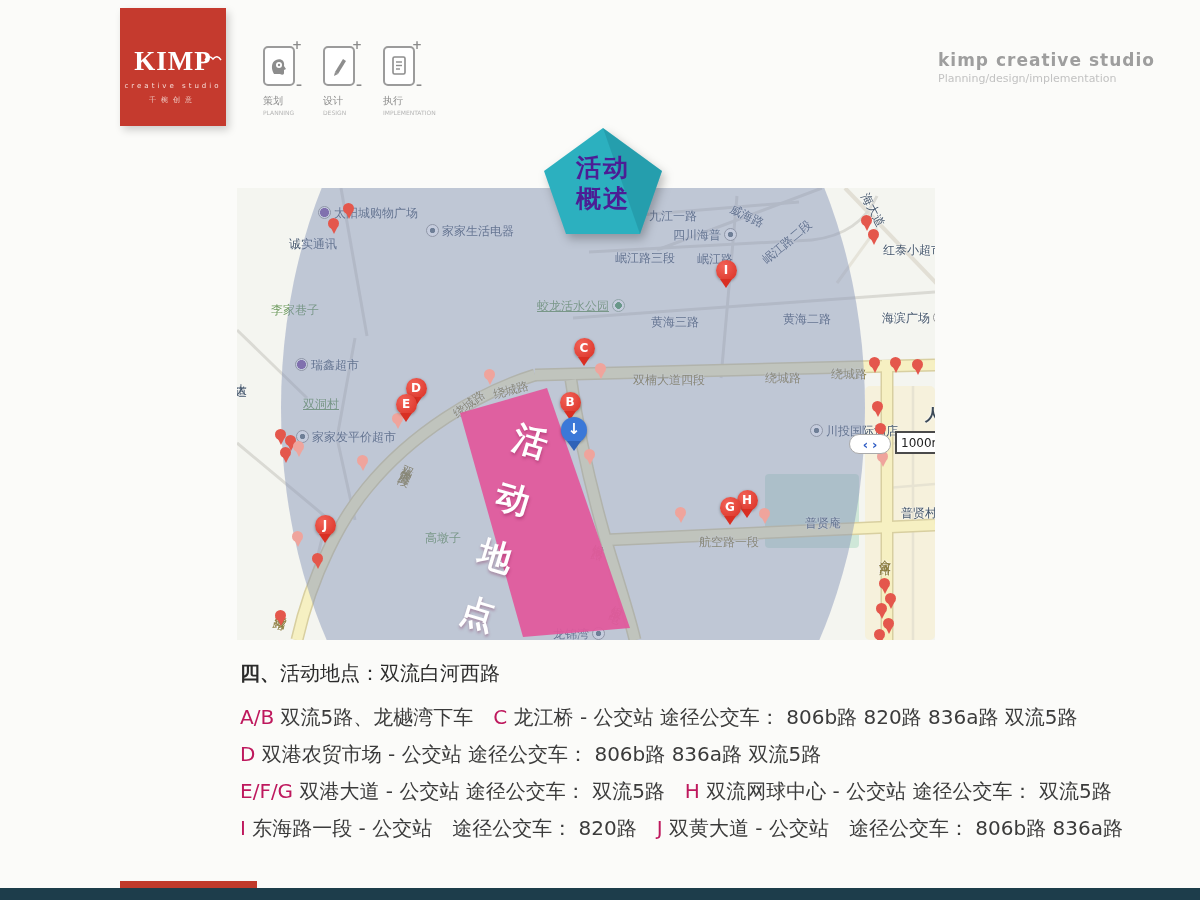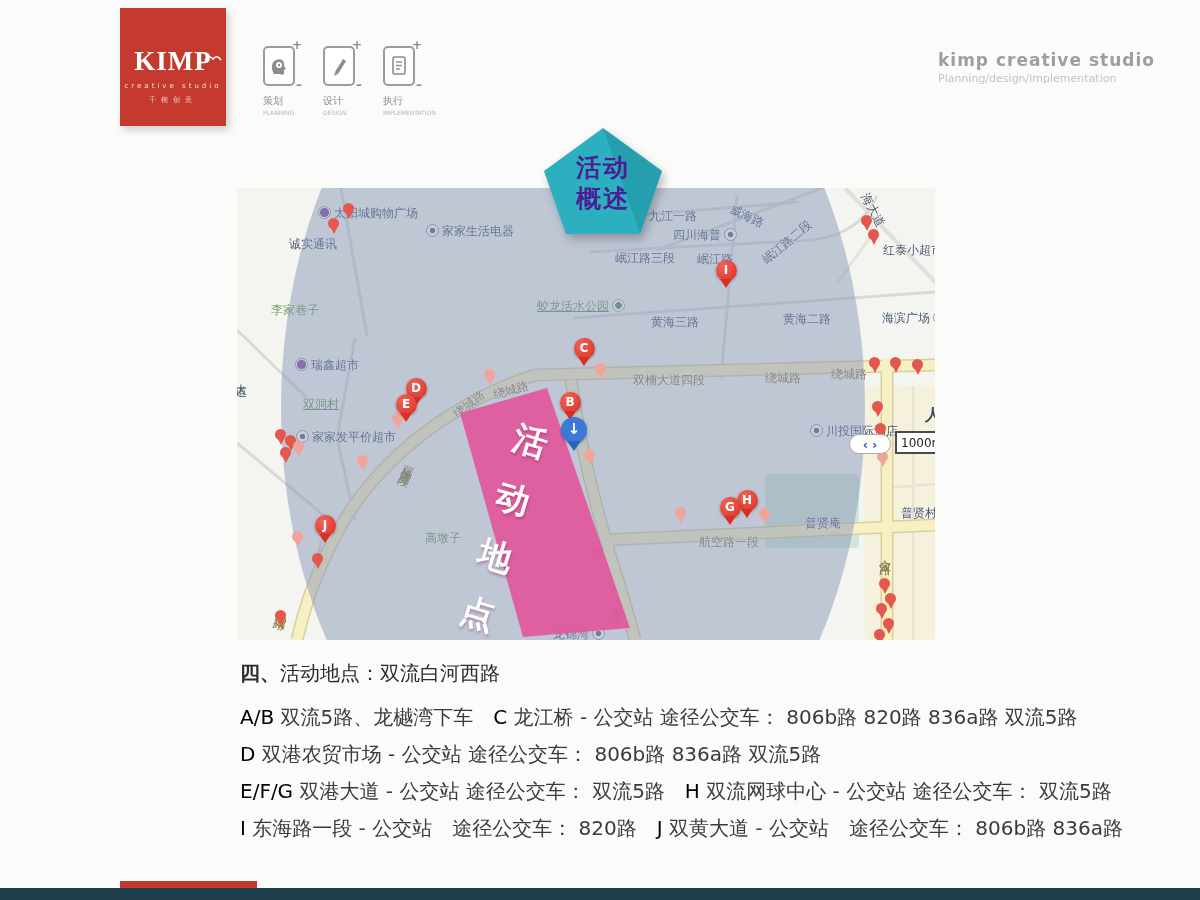--- a/index.html
+++ b/index.html
@@ -76,21 +76,21 @@
         border:1px solid #aaa;border-radius:10px;z-index:9;display:flex;align-items:center;
         justify-content:center;gap:4px;color:#2b59c3;font-weight:bold;font-size:13px;line-height:1;cursor:pointer;}
   .scale-box{position:absolute;left:658px;top:243px;width:54px;height:23px;background:#fff;
         border:2px solid #4a4a4a;z-index:9;font-size:12px;color:#222;display:flex;align-items:center;padding-left:4px;}
 
   
   .details{position:absolute;left:240px;top:660px;width:950px;}
   .dheading{font-size:20px;color:#2b2b2b;margin-bottom:12px;}
   .dheading .hprefix{font-weight:bold;}
   .rline{font-size:20px;color:#3b3b3b;line-height:37px;white-space:nowrap;}
-  .rline .seg-red{color:#000000;}
+  .rline .seg-red{color:#be185d;}
 
   
   .bar-red{position:absolute;left:120px;top:881px;width:137px;height:8px;background:#c13a2b;}
   .bar-teal{position:absolute;left:0;top:888px;width:1200px;height:12px;background:#1d3d4b;}
 </style>
 </head>
 <body>
 
 <div class="slide">
 

